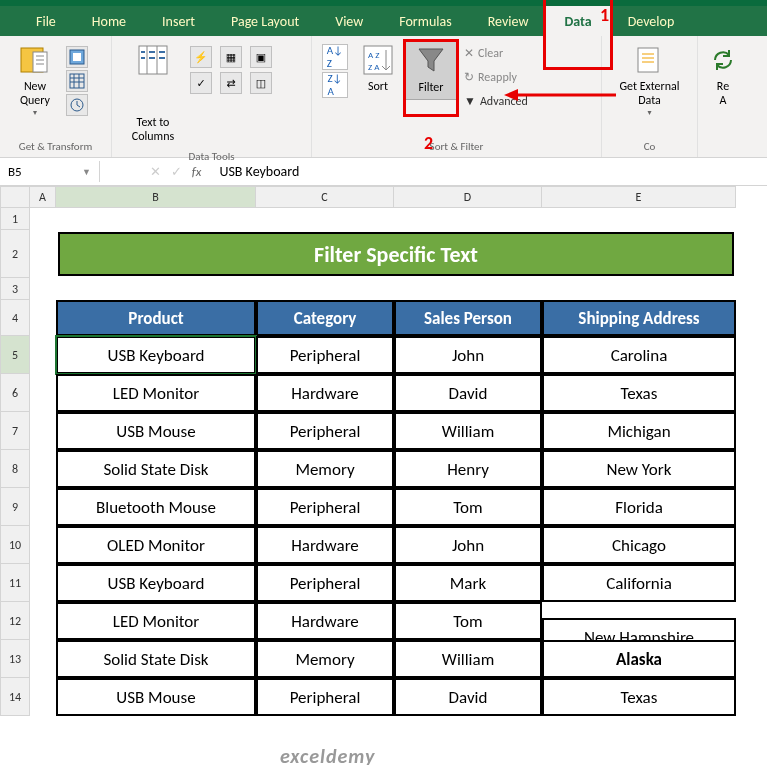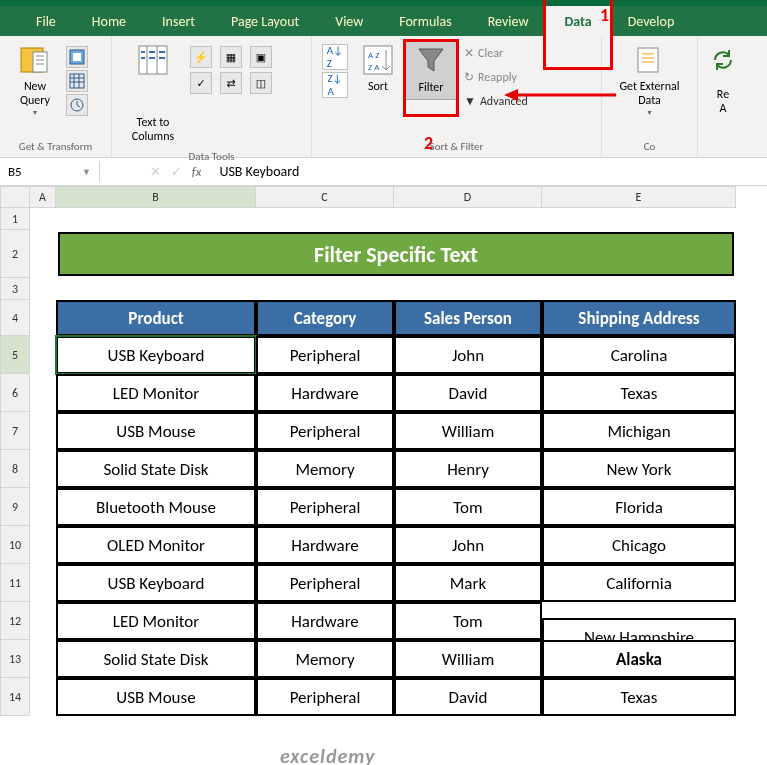--- a/index.html
+++ b/index.html
@@ -216,21 +216,21 @@
         <span style="white-space:pre-line">Get External
 Data</span>
         <span style="font-size:8px;color:#666;">▾</span>
       </div>
     </div>
     <div class="ribbon-group-label">Co</div>
   </div>
 
   <div class="ribbon-group" style="width:50px;border-right:none;">
     <div class="ribbon-group-content">
-      <div class="big-btn" style="width:44px;gap:8px;">
+      <div class="big-btn" style="width:44px;">
         <div class="icon">
           <svg width="28" height="28">
               <path d="M6 14a8 8 0 0 1 14-5M22 14a8 8 0 0 1-14 5" fill="none" stroke="#2a7a2a" stroke-width="2"></path>
               <path d="M20 4v6h-6M8 24v-6h6" fill="none" stroke="#2a7a2a" stroke-width="2"></path>
             </svg>
         </div>
         <span style="white-space:pre-line">Re
 A</span>
       </div>
     </div>

